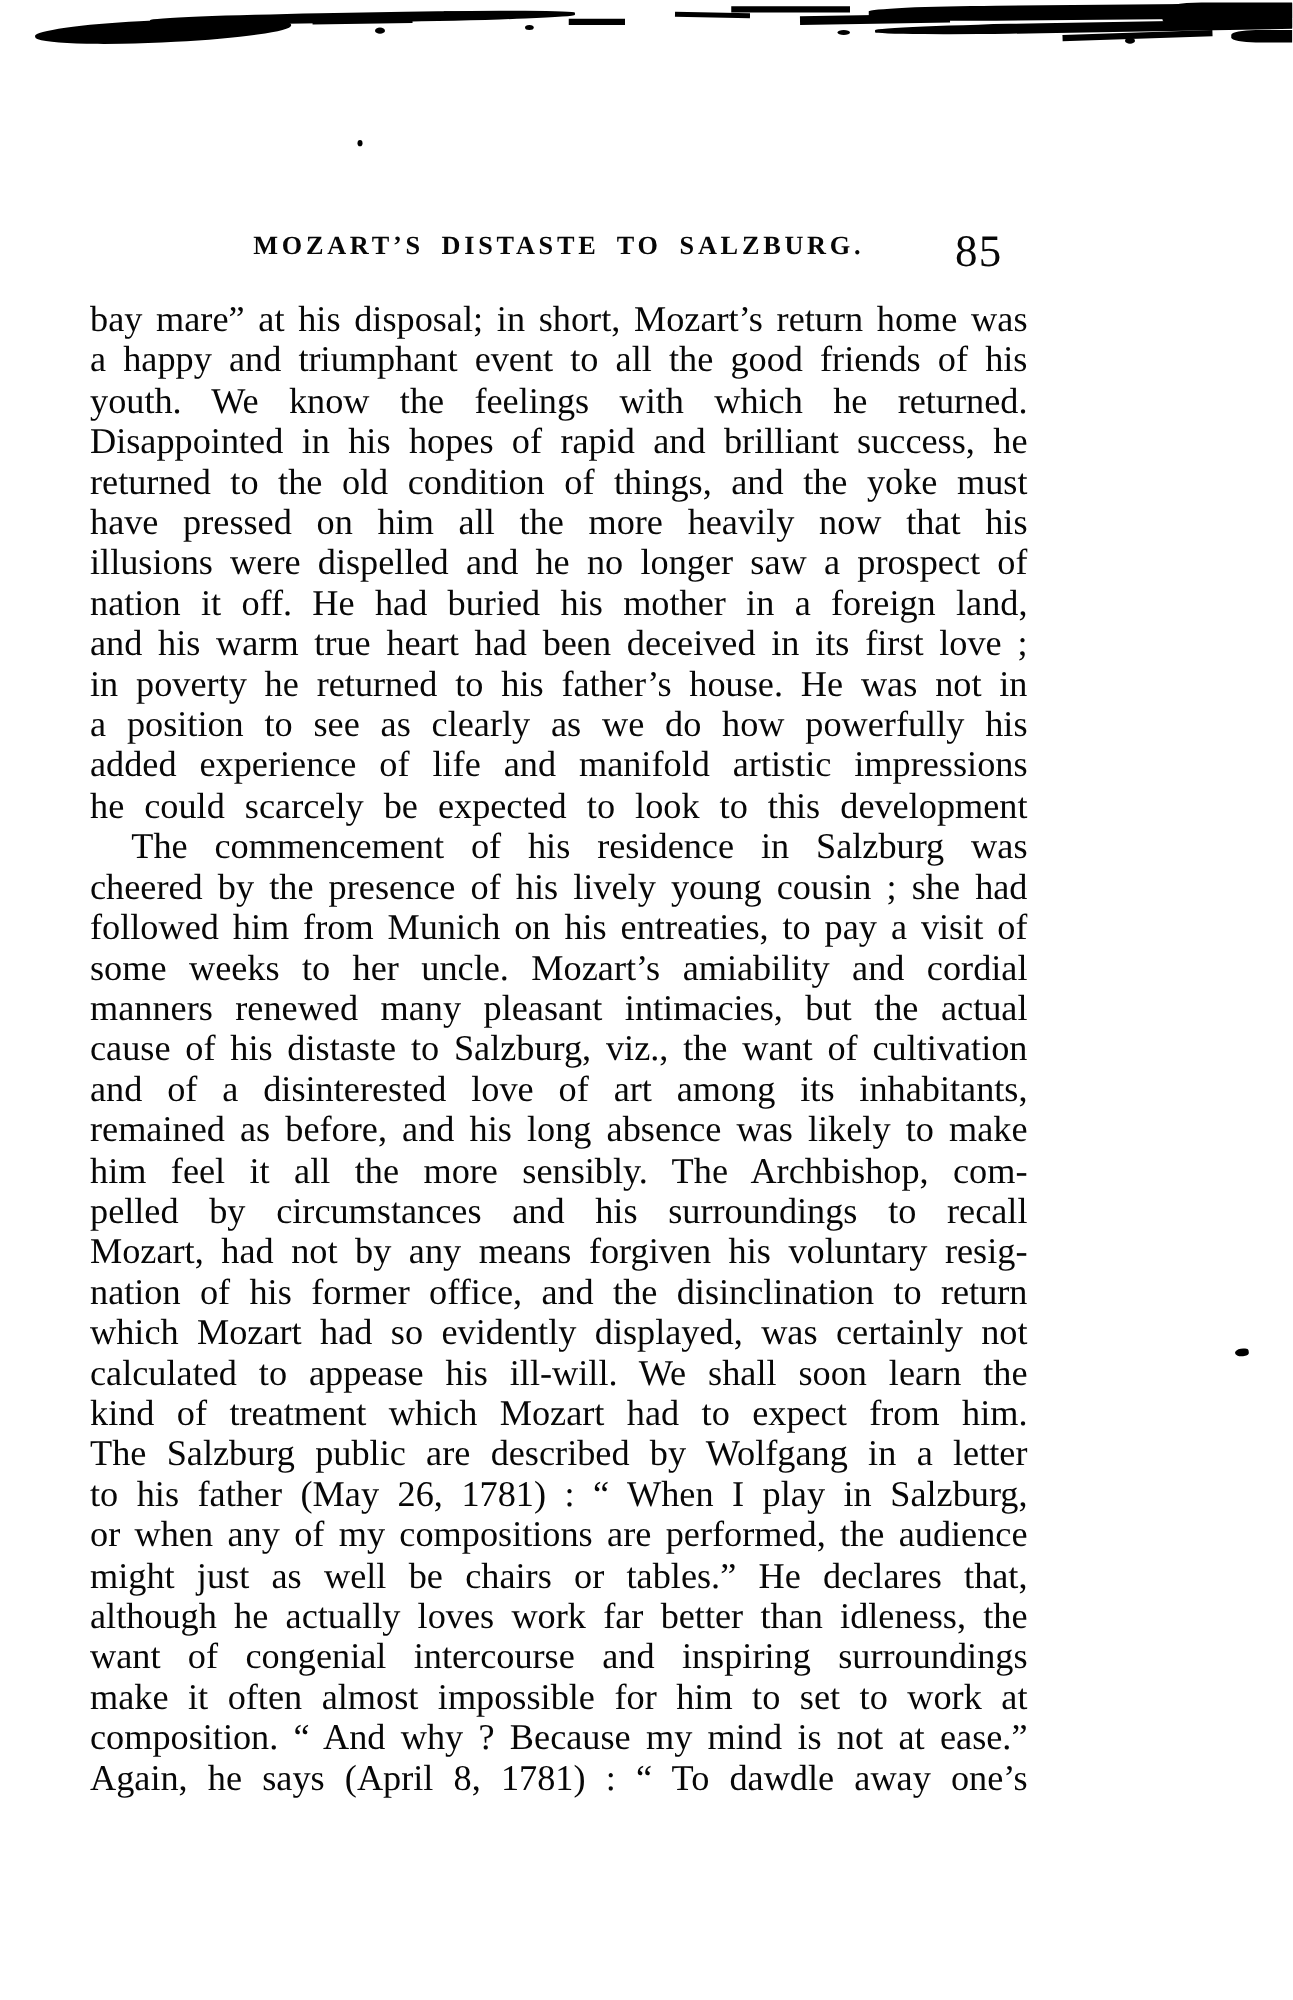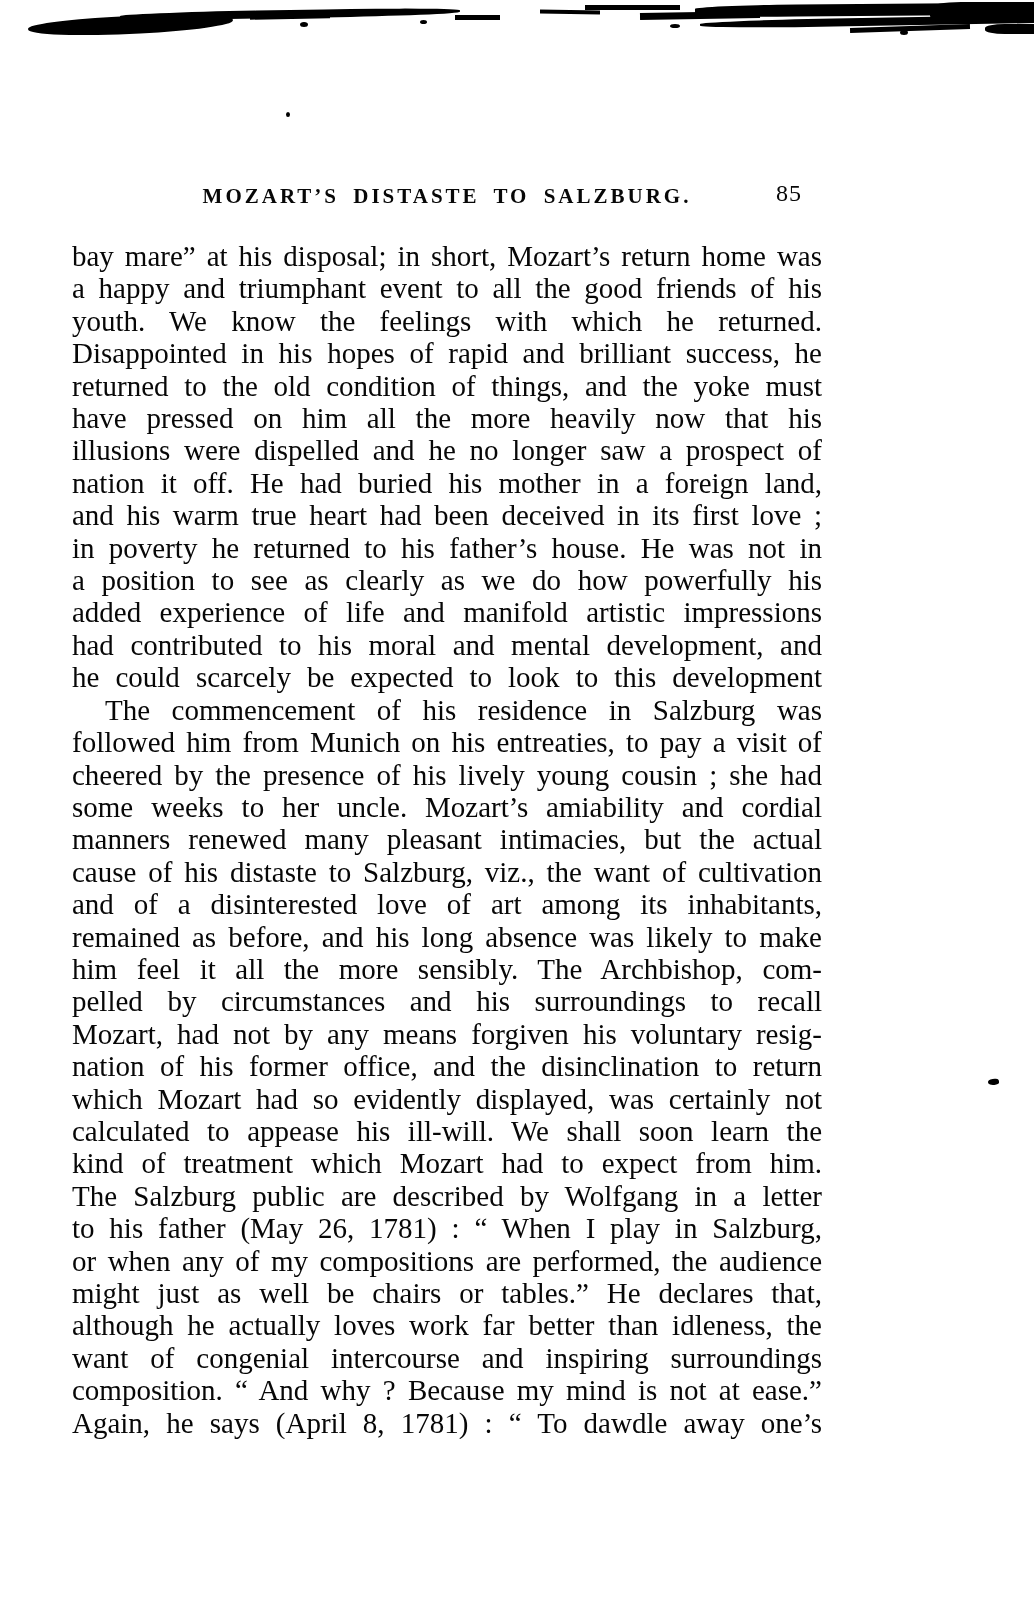--- a/index.html
+++ b/index.html
@@ -42,21 +42,21 @@
 
   
   .header { position: absolute; top: 184px; left: 72px; width: 750px; height: 36px; }
   .running-title {
     display: block; text-align: center;
     font-size: 21px; font-weight: bold; letter-spacing: 3px;
     word-spacing: 6px; white-space: nowrap;
   }
   .page-number {
     position: absolute; right: 20px; top: -4px;
-    font-size: 24px; font-weight: normal; letter-spacing: 1px;
+    font-size: 36px; font-weight: normal; letter-spacing: 1px;
   }
 
   
   .textblock { position: absolute; top: 240px; left: 72px; width: 750px; }
   .line {
     height: 32.42px; line-height: 32.42px;
     font-size: 29px; font-weight: normal;
     text-align: justify; text-align-last: justify;
     overflow: hidden; white-space: normal;
     word-spacing: 2px;
@@ -102,42 +102,42 @@
       <div class="line">youth.  We know the feelings with which he returned.</div>
       <div class="line">Disappointed in his hopes of rapid and brilliant success, he</div>
       <div class="line">returned to the old condition of things, and the yoke must</div>
       <div class="line">have pressed on him all the more heavily now that his</div>
       <div class="line">illusions were dispelled and he no longer saw a prospect of</div>
       <div class="line">nation it off.  He had buried his mother in a foreign land,</div>
       <div class="line">and his warm true heart had been deceived in its first love ;</div>
       <div class="line">in poverty he returned to his father’s house.  He was not in</div>
       <div class="line">a position to see as clearly as we do how powerfully his</div>
       <div class="line">added experience of life and manifold artistic impressions</div>
-      <div class="line">had contributed to his moral and mental development, and</div>
       <div class="line">he could scarcely be expected to look to this development</div>
       <div class="line indent">The commencement of his residence in Salzburg was</div>
+      <div class="line">cheered by the presence of his lively young cousin ; she had</div>
       <div class="line">followed him from Munich on his entreaties, to pay a visit of</div>
-      <div class="line">cheered by the presence of his lively young cousin ; she had</div>
       <div class="line">some weeks to her uncle.  Mozart’s amiability and cordial</div>
       <div class="line">manners renewed many pleasant intimacies, but the actual</div>
       <div class="line">cause of his distaste to Salzburg, viz., the want of cultivation</div>
       <div class="line">and of a disinterested love of art among its inhabitants,</div>
       <div class="line">remained as before, and his long absence was likely to make</div>
       <div class="line">him feel it all the more sensibly.  The Archbishop, com-</div>
       <div class="line">pelled by circumstances and his surroundings to recall</div>
       <div class="line">Mozart, had not by any means forgiven his voluntary resig-</div>
       <div class="line">nation of his former office, and the disinclination to return</div>
       <div class="line">which Mozart had so evidently displayed, was certainly not</div>
       <div class="line">calculated to appease his ill-will.  We shall soon learn the</div>
       <div class="line">kind of treatment which Mozart had to expect from him.</div>
       <div class="line">The Salzburg public are described by Wolfgang in a letter</div>
       <div class="line">to his father (May 26, 1781) : “ When I play in Salzburg,</div>
       <div class="line">or when any of my compositions are performed, the audience</div>
       <div class="line">might just as well be chairs or tables.”  He declares that,</div>
       <div class="line">although he actually loves work far better than idleness, the</div>
       <div class="line">want of congenial intercourse and inspiring surroundings</div>
+      <div class="line">make it often almost impossible for him to set to work at</div>
       <div class="line">composition.  “ And why ?  Because my mind is not at ease.”</div>
       <div class="line">Again, he says (April 8, 1781) : “ To dawdle away one’s</div>
     </div>
 
   <div class="speck-right"></div>
 
 </div>
 
 </body></html>

